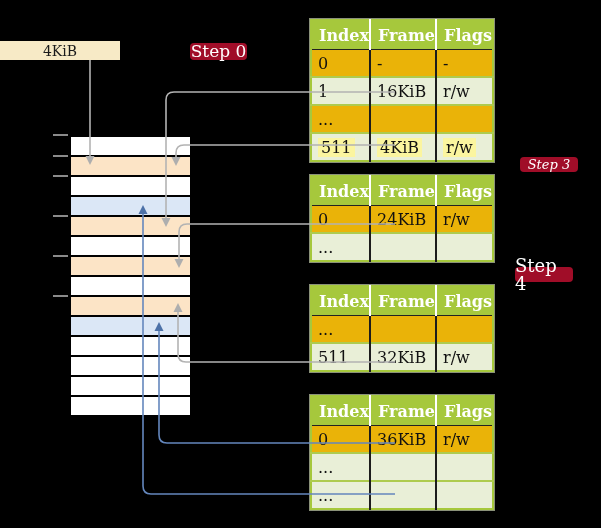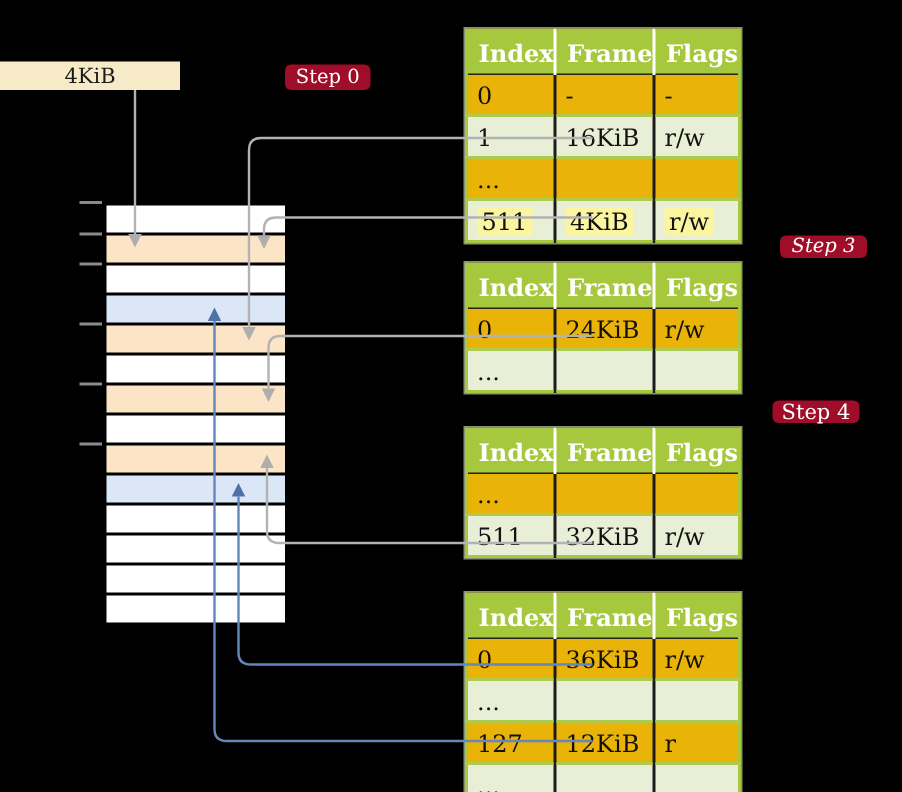--- a/index.html
+++ b/index.html
@@ -13,24 +13,24 @@
     position:absolute; left:0; top:41px; width:120px; height:19px;
     display:flex; align-items:center; justify-content:center;
     font-size:14px; color:#1a1a1a;
   }
 
   
   .badge {
     position:absolute; display:flex; align-items:center; justify-content:center;
     color:#fff; border-radius:4px; z-index:20; line-height:1;
   }
-  .badge-step0   { left:190px; top:43px;  width:57px; height:17px; font-size:13px; }
+  .badge-step0   { left:190px; top:43px;  width:57px; height:17px; font-size:17px; }
   .badge-steps12 { left:513px; top:15px;  width:89px; height:21px; font-size:15px; border-top-right-radius:0; border-bottom-right-radius:0; }
   .badge-step3   { left:520px; top:157px; width:58px; height:15px; font-size:13px;font-style:italic; }
-  .badge-step4   { left:515px; top:267px; width:58px; height:15px; font-size:14px;text-align:right; }
+  .badge-step4   { left:515px; top:267px; width:58px; height:15px; font-size:18px; }
 
   
   .mem-col {
     position:absolute; left:71px; top:137px; width:119px; height:278px;
     display:grid; grid-template-rows:repeat(14,1fr); gap:2px; background:#000; z-index:1;
   }
   .mem-row { width:100%; }
   .tick { position:absolute; left:53px; width:15px; height:2px; background:#8a8a8a; }
 
   
@@ -204,25 +204,20 @@
       <tr>
         <td>0</td>
         <td>36KiB</td>
         <td>r/w</td>
       </tr>
       <tr style="background-color: rgb(233, 239, 215);">
         <td>...</td>
         <td></td>
         <td></td>
       </tr>
-      <tr>
-        <td>127</td>
-        <td>12KiB</td>
-        <td>r</td>
-      </tr>
       <tr style="background-color: rgb(233, 239, 215);">
         <td>...</td>
         <td></td>
         <td></td>
       </tr>
     </tbody>
   </table>
 
   <svg class="overlay" width="601" height="528" viewBox="0 0 601 528">
     <g>

